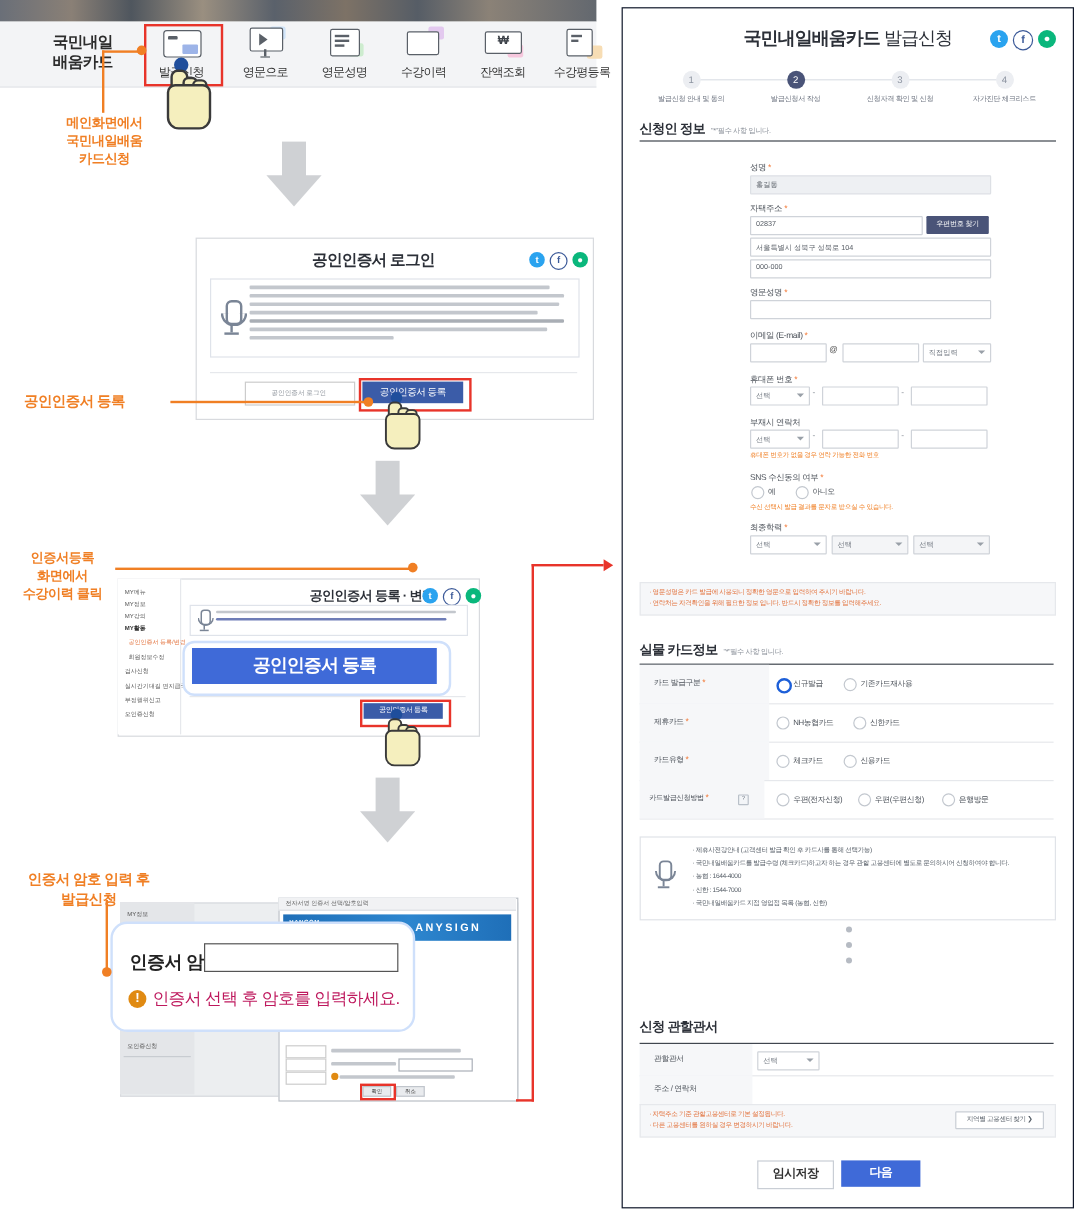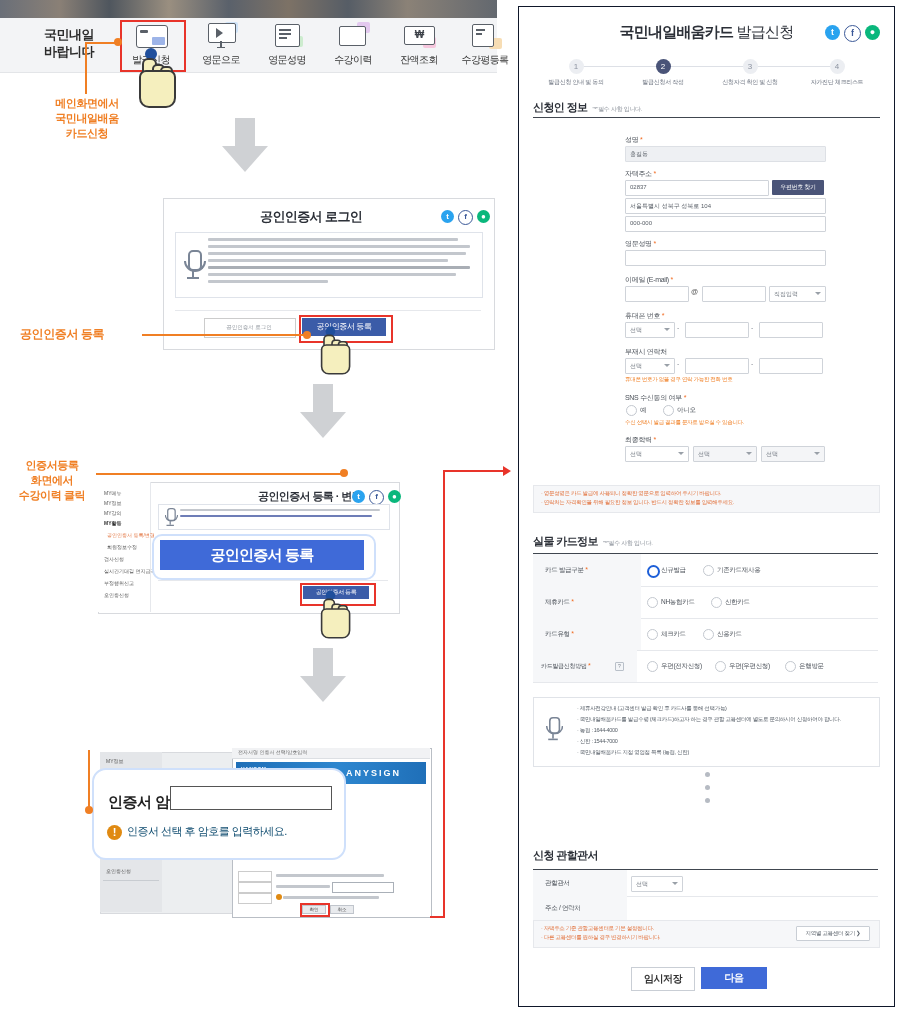--- a/index.html
+++ b/index.html
@@ -97,21 +97,21 @@
   .sb-row{position:absolute;font-size:5px;color:#555;}
 
   
   .any-head{position:absolute;background:linear-gradient(90deg,#1f6fb8 0%,#2d86cf 55%,#1f6fb8 100%);}
   .any-word{position:absolute;color:#fff;font-weight:bold;letter-spacing:2px;}
 
   
   .bubble{position:absolute;background:#fff;border:2px solid #cfe0fb;border-radius:14px;}
   .bubble-label{position:absolute;font-size:15px;font-weight:bold;color:#222;letter-spacing:-.5px;}
   .bubble-input{position:absolute;border:1.5px solid #555;background:#fff;}
-  .bubble-note{position:absolute;font-size:11px;color:#0c4a6e;letter-spacing:-.5px;}
+  .bubble-note{position:absolute;font-size:14px;color:#be185d;letter-spacing:-.5px;}
   .warn{position:absolute;width:15px;height:15px;border-radius:50%;background:#e08a12;color:#fff;font-size:11px;font-weight:bold;text-align:center;line-height:15px;}
 
   
   #form-panel{left:518px;top:6px;width:375px;height:999px;background:#fff;border:1px solid #0f172a;}
   #form-title{position:absolute;left:0;top:16px;width:375px;text-align:center;font-size:15px;color:#2c3038;letter-spacing:-.8px;}
   #form-title b{font-weight:bold;}
   #form-sns{right:14px;top:18px;}
   #form-sns span{width:15px;height:15px;line-height:15px;font-size:9px;}
 
   .steps{position:absolute;left:12px;top:52px;width:350px;height:36px;}
@@ -161,21 +161,21 @@
 </style>
 </head>
 <body>
 
 <div class="stage">
 
   <div class="abs" id="gnb-photo"></div>
   <div class="abs" id="gnb-bar"></div>
   <div class="abs" id="gnb-brand">
     <div>국민내일</div>
-    <div>바랍니다</div>
+    <div>배움카드</div>
   </div>
 
   <div class="abs gnb-item" style="left:118px;">
     <div class="gnb-icon">
         <div class="ic-card"></div>
       </div>
     <div class="gnb-label">발급신청</div>
   </div>
   <div class="abs redbox" style="left:120px;top:20px;width:62px;height:48px;"></div>
 
@@ -386,20 +386,24 @@
   <div class="abs" style="left:330px;top:905px;width:22px;height:7px;background:#e9ebee;border:1px solid #c0c5cc;font-size:4.5px;text-align:center;line-height:7px;color:#444;">취소</div>
 
   <div class="bubble" style="left:92px;top:768px;width:250px;height:88px;"></div>
   <div class="bubble-label" style="left:108px;top:793px;">인증서 암호</div>
   <div class="bubble-input" style="left:170px;top:786px;width:160px;height:22px;"></div>
   <div class="warn" style="left:107px;top:825px;">!</div>
   <div class="bubble-note" style="left:127px;top:824px;">인증서 선택 후 암호를 입력하세요.</div>
 
   <div class="lead abs" style="left:88px;top:750px;width:2px;height:60px;"></div>
   <div class="leaddot abs" style="left:85px;top:806px;"></div>
+  <div class="abs callout center" style="left:0px;top:725px;width:148px;font-size:12px;line-height:16px;">
+    <div>인증서 암호 입력 후</div>
+    <div>발급신청</div>
+  </div>
 
   <div class="redline abs" style="left:443px;top:470px;width:2px;height:448px;"></div>
   <div class="redline abs" style="left:430px;top:916px;width:15px;height:2px;"></div>
   <div class="redline abs" style="left:443px;top:470px;width:60px;height:2px;"></div>
   <div class="redhead abs" style="left:503px;top:466px;"></div>
 
   <div class="abs" id="form-panel">
 
     <div id="form-title" class="abs">
       <b>국민내일배움카드</b>

